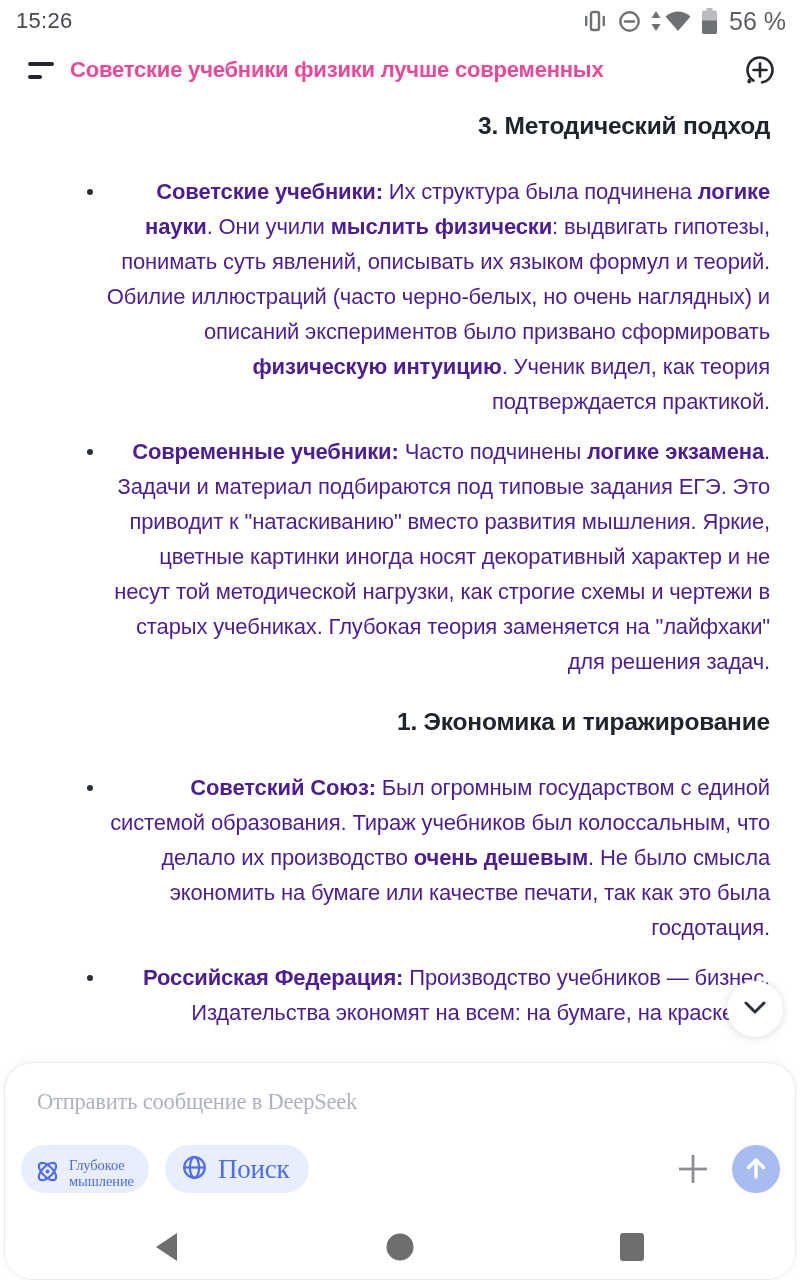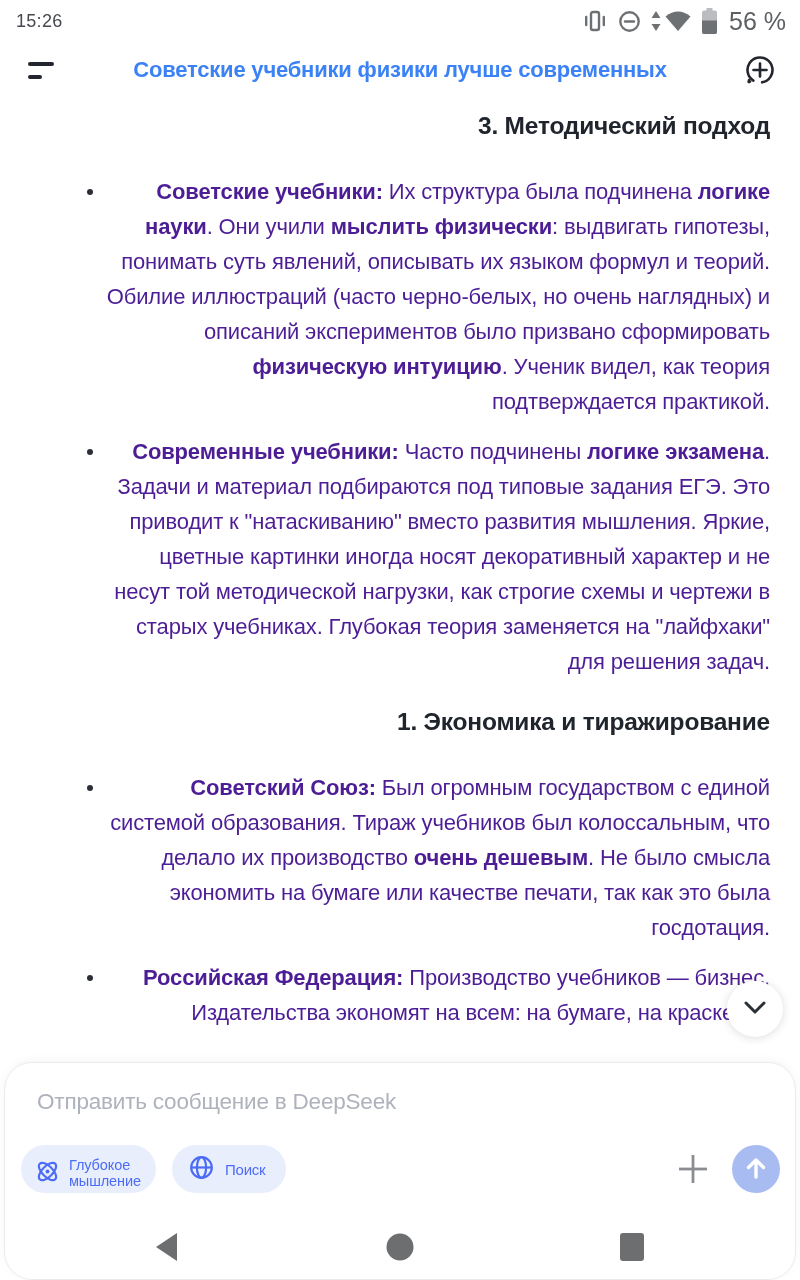--- a/index.html
+++ b/index.html
@@ -7,36 +7,36 @@
   body {
     position:relative; overflow:hidden; background:#ffffff;
     font-family:"Liberation Sans", sans-serif; color:#2a2e37;
   }
   
   .status-bar {
     position:absolute; top:0; left:0; right:0; height:40px;
     display:flex; align-items:center; justify-content:space-between;
     padding:2px 14px 0 16px;
   }
-  .sb-time { font-size:18px; color:#46494e; letter-spacing:.3px; }
+  .sb-time { font-size:22px; color:#46494e; letter-spacing:.3px; }
   .sb-right { display:flex; align-items:center; gap:9px; }
   .sb-right svg { display:block; }
   .sb-batt-text { font-size:25px; color:#5c5f63; margin-left:2px; }
   
   .app-header {
     position:absolute; top:40px; left:0; right:0; height:60px;
     display:flex; align-items:center;
   }
   .menu-btn { position:absolute; left:26px; top:14px; width:32px; height:32px; cursor:pointer; }
   .menu-btn .l1,.menu-btn .l2 { position:absolute; left:2px; height:3.6px; border-radius:2px; background:#23262e; }
   .menu-btn .l1 { top:8px;  width:26px; }
   .menu-btn .l2 { top:21px; width:14px; }
   .header-title {
-    position:absolute; left:70px; right:70px; text-align:center;
-    font-size:22px; font-weight:700; color:#3b82f6; letter-spacing:-.2px;
+    position:absolute; left:70px; right:70px; text-align:left;
+    font-size:22px; font-weight:700; color:#ec4899; letter-spacing:-.2px;
     white-space:nowrap; overflow:hidden;
   }
   .newchat-btn { position:absolute; right:22px; top:12px; width:36px; height:36px; cursor:pointer; }
   
   .chat { position:absolute; top:100px; left:0; right:0; bottom:0; padding:11px 30px 0 84px;text-align:right; }
   .section-heading {
     font-size:24.5px; line-height:30px; font-weight:700; color:#20242c; letter-spacing:-.2px;
   }
   .section-heading + ul { margin-top:33px; }
   .heading-gap { margin-top:28px; }
@@ -53,38 +53,38 @@
   
   .scroll-down {
     position:absolute; left:727px; top:981px; width:56px; height:56px; border-radius:50%;
     background:#ffffff; box-shadow:0 1px 10px rgba(0,0,0,.14);
     display:flex; align-items:center; justify-content:center; z-index:5; cursor:pointer;
   }
   
   .composer {
     position:absolute; left:4px; top:1062px; width:792px; height:218px;
     background:#ffffff; border:1px solid #ebebef; border-radius:28px;
-    box-shadow:0 -2px 10px rgba(0,0,0,.04); z-index:6;
+    box-shadow:0 -2px 10px rgba(0,0,0,.04); z-index:6;font-family:Liberation Serif, serif;
   }
   .composer-placeholder {
     position:absolute; left:32px; top:26px;
     font-size:22.5px; color:#aeb2bb; letter-spacing:-.2px;
   }
   .composer-row {
     position:absolute; left:16px; right:15px; top:82px; height:48px;
     display:flex; align-items:center;
   }
   .pill {
     display:flex; align-items:center; height:48px; border-radius:24px;
     background:#e9eefd; color:#4c6cf6; cursor:pointer; flex:0 0 auto;
   }
   .pill-deep { padding:8px 15px 0 13px; gap:8px; margin-right:16px; }
   .pill-deep .pill-label { font-size:14.5px; line-height:16.5px; font-weight:500; letter-spacing:-.1px; }
   .pill-search { padding:0 20px 0 16px; gap:10px; }
-  .pill-search .pill-label { font-size:15px; font-weight:500; letter-spacing:-.2px; }
+  .pill-search .pill-label { font-size:27px; font-weight:500; letter-spacing:-.2px; }
   .composer-spacer { flex:1; }
   .attach-btn { width:36px; height:36px; margin-right:21px; cursor:pointer; display:flex; align-items:center; justify-content:center; }
   .send-btn {
     width:48px; height:48px; border-radius:50%; background:#a9bcf2; border:none;
     display:flex; align-items:center; justify-content:center; cursor:pointer;
   }
   
   .nav-bar { position:absolute; left:0; right:0; bottom:0; height:66px; z-index:7; }
   .nav-btn { position:absolute; top:0; width:80px; height:66px; display:flex; align-items:center; justify-content:center; cursor:pointer; }
   .nav-back    { left:126px; }

